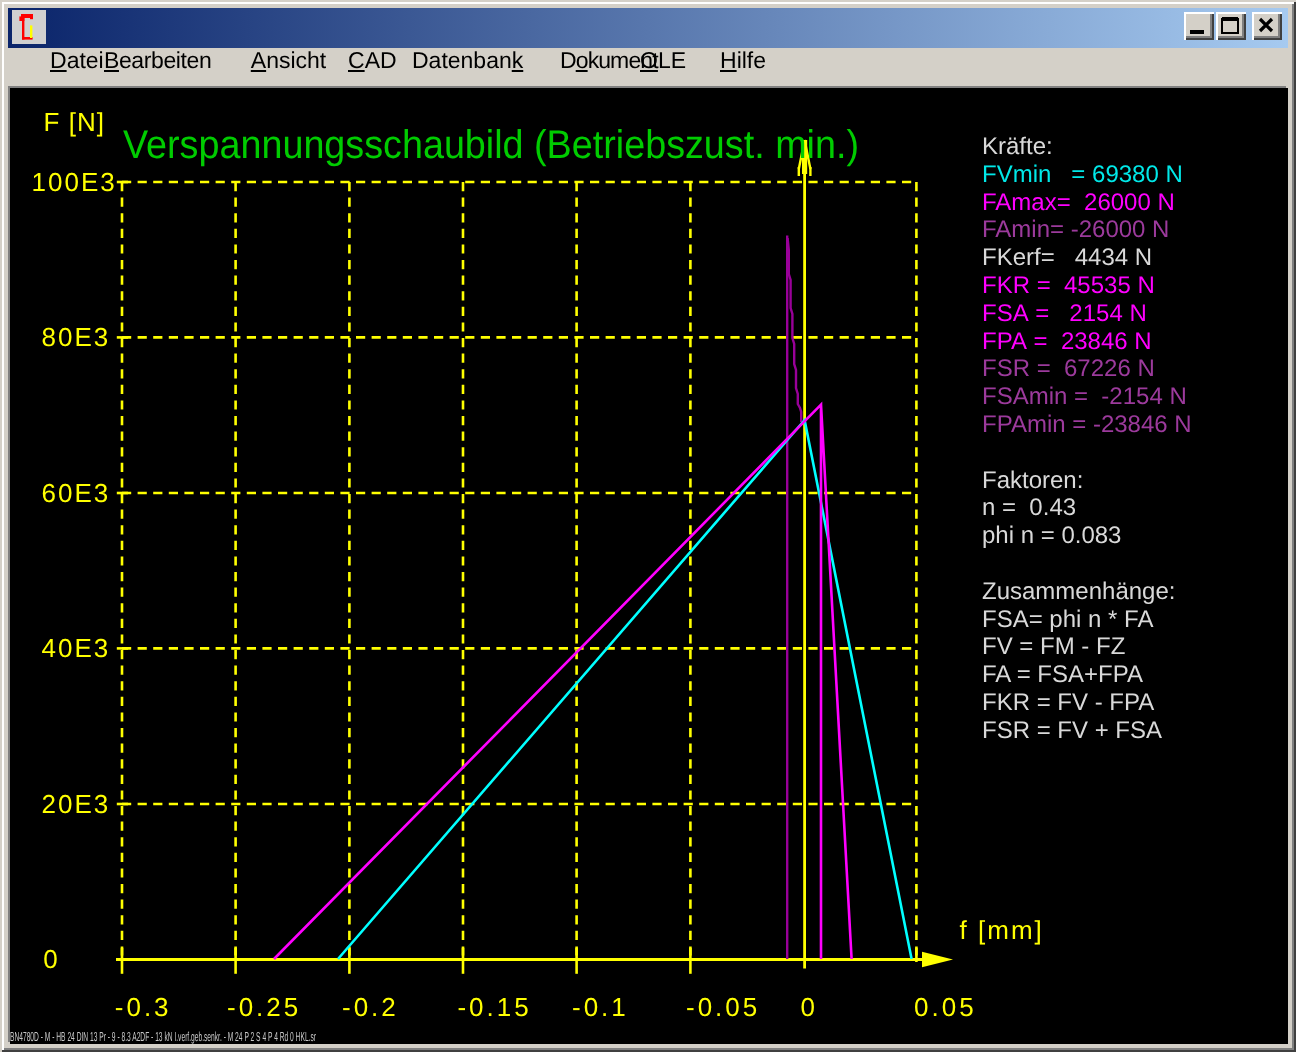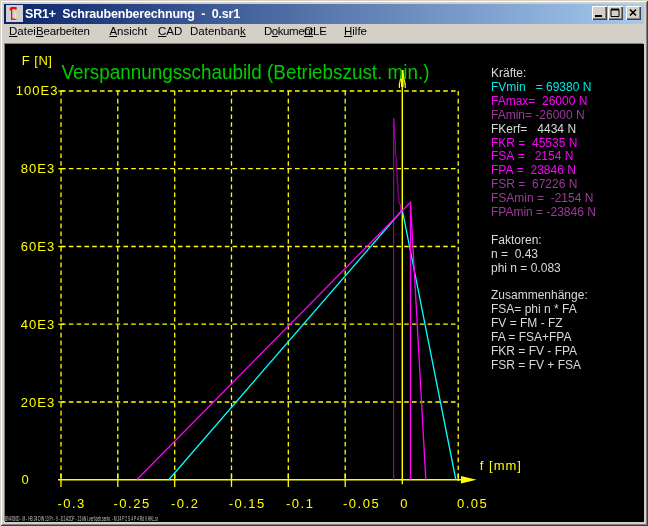--- a/index.html
+++ b/index.html
@@ -12,40 +12,39 @@
   background:linear-gradient(to right,#0a246a,#a6caf0);}
 #ticon{position:absolute;left:2px;top:1px;width:17px;height:17px;background:#d0d0d0;}
 #ttext{position:absolute;left:21px;top:3px;color:#ffffff;font-size:12.5px;font-weight:bold;
   white-space:pre;letter-spacing:-0.2px;}
 .tb{position:absolute;top:2px;width:15px;height:14px;background:#d4d0c8;
   box-shadow:inset 1px 1px 0 #ffffff, inset -1px -1px 0 #404040, inset -2px -2px 0 #808080;}
 #bmin{left:588px;}
 #bmax{left:604px;}
 #bclose{left:622px;}
 #menubar{position:absolute;left:4px;top:24px;width:640px;height:19px;background:#d4d0c8;}
-.mi{position:absolute;top:0.8px;font-size:11.5px;color:#000;}
+.mi{position:absolute;top:0.8px;font-size:11.5px;color:#000;margin-left:16px;}
 #client{position:absolute;left:5px;top:44px;width:639px;height:478px;background:#000;
   box-shadow:-1px -1px 0 #808080;}
 #plot{position:absolute;left:0;top:0;}
 </style>
 </head>
 <body>
 <div id="frame"></div>
 <div id="titlebar">
   <div id="ticon">
     <svg width="17" height="17">
       <rect x="4.5" y="2" width="6" height="2" fill="#ff0000"></rect>
       <rect x="3.7" y="3.2" width="2.5" height="2.3" fill="#ff0000"></rect>
       <rect x="9" y="3.2" width="1.5" height="1.4" fill="#ff0000"></rect>
       <rect x="5" y="4" width="1.2" height="10.8" fill="#ff0000"></rect>
       <rect x="5" y="13.5" width="5.3" height="1.3" fill="#ff0000"></rect>
       <rect x="9" y="7.7" width="1.2" height="6.3" fill="#ffff00"></rect>
     </svg>
   </div>
-  <div id="ttext">SR1+  Schraubenberechnung  -  0.sr1</div>
   <div class="tb" id="bmin"><svg width="15" height="14">
         <rect x="3" y="9" width="7" height="2" fill="#000"></rect>
       </svg></div>
   <div class="tb" id="bmax"><svg width="15" height="14">
         <path d="M3,3.5h8v7h-8z" fill="none" stroke="#000" stroke-width="1"></path>
         <rect x="3" y="2.5" width="8" height="2" fill="#000"></rect>
       </svg></div>
   <div class="tb" id="bclose"><svg width="15" height="14">
         <path d="M4,3.5 l6,6 M10,3.5 l-6,6" stroke="#000" stroke-width="1.6"></path>
       </svg></div>

